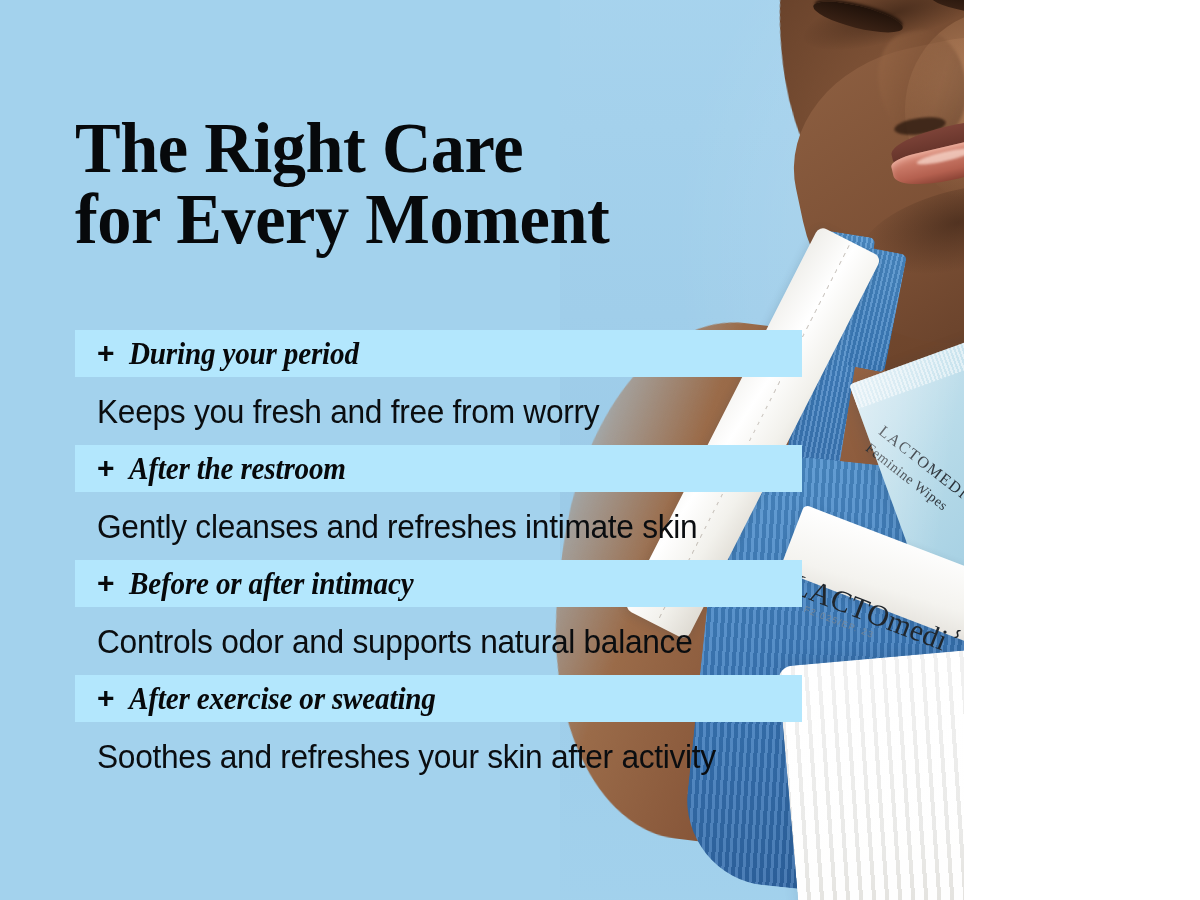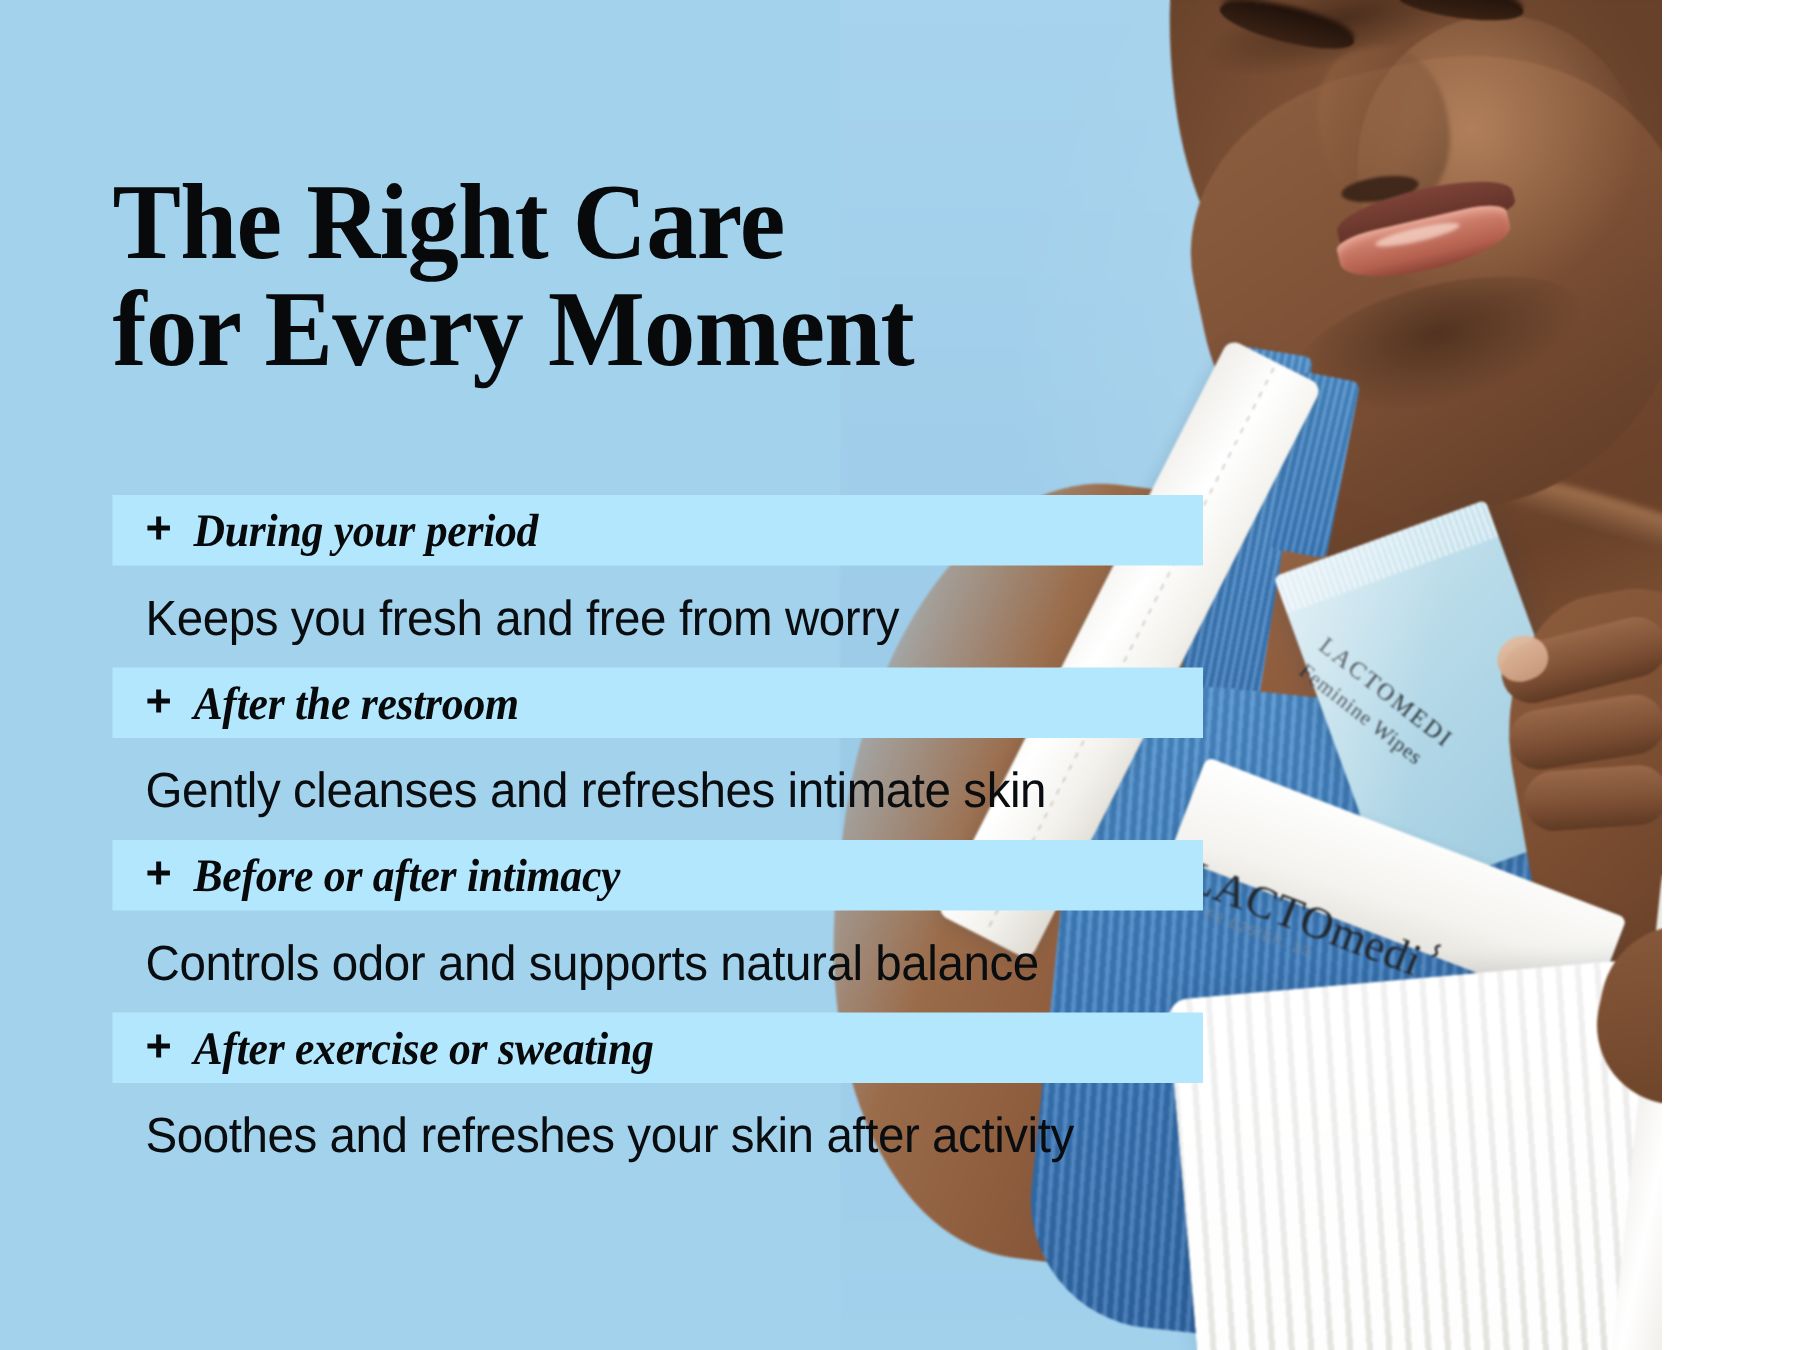--- a/index.html
+++ b/index.html
@@ -6,21 +6,21 @@
   * { margin:0; padding:0; box-sizing:border-box; }
 
   html, body {
     width:1200px; height:900px;
     overflow:hidden;
     font-family:"Liberation Sans", sans-serif;
   }
 
   .canvas {
     position:relative;
-    width:1108px; height:900px;
+    width:964px; height:900px;
     background:#a3d2ed;
     overflow:hidden;
   }
 
   
   .photo {
     position:absolute;
     inset:0;
     overflow:hidden;
   }

